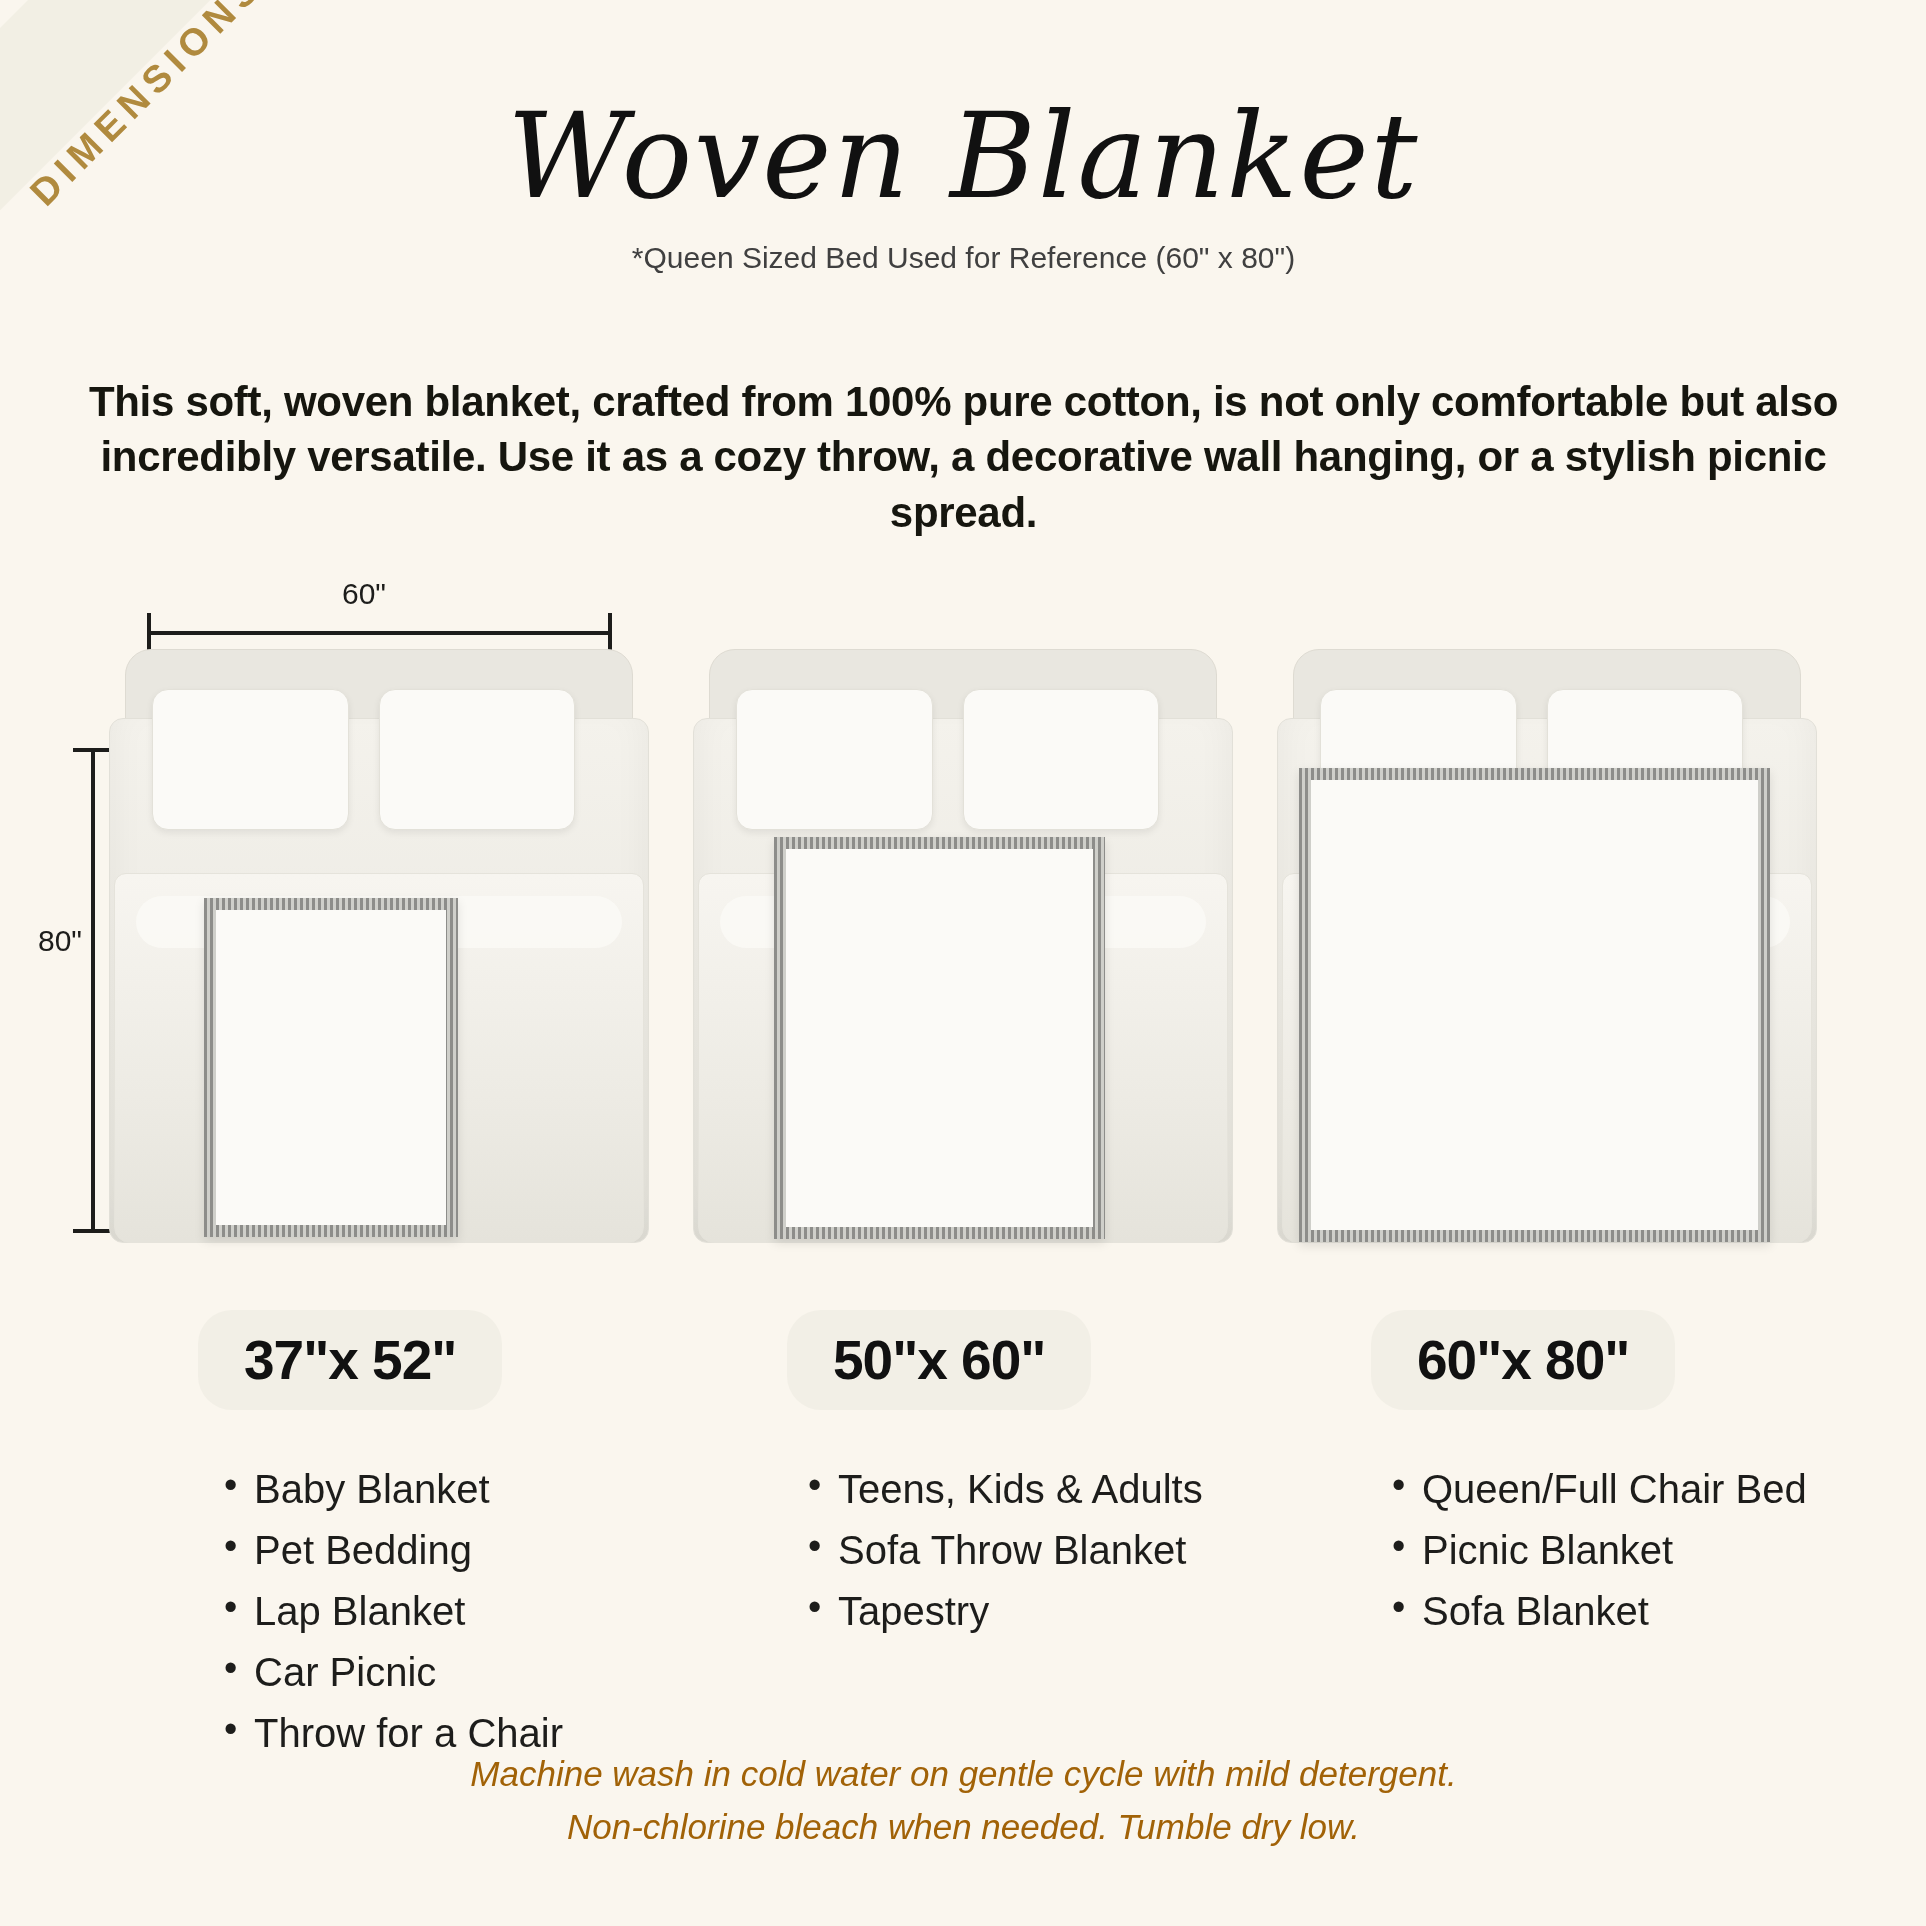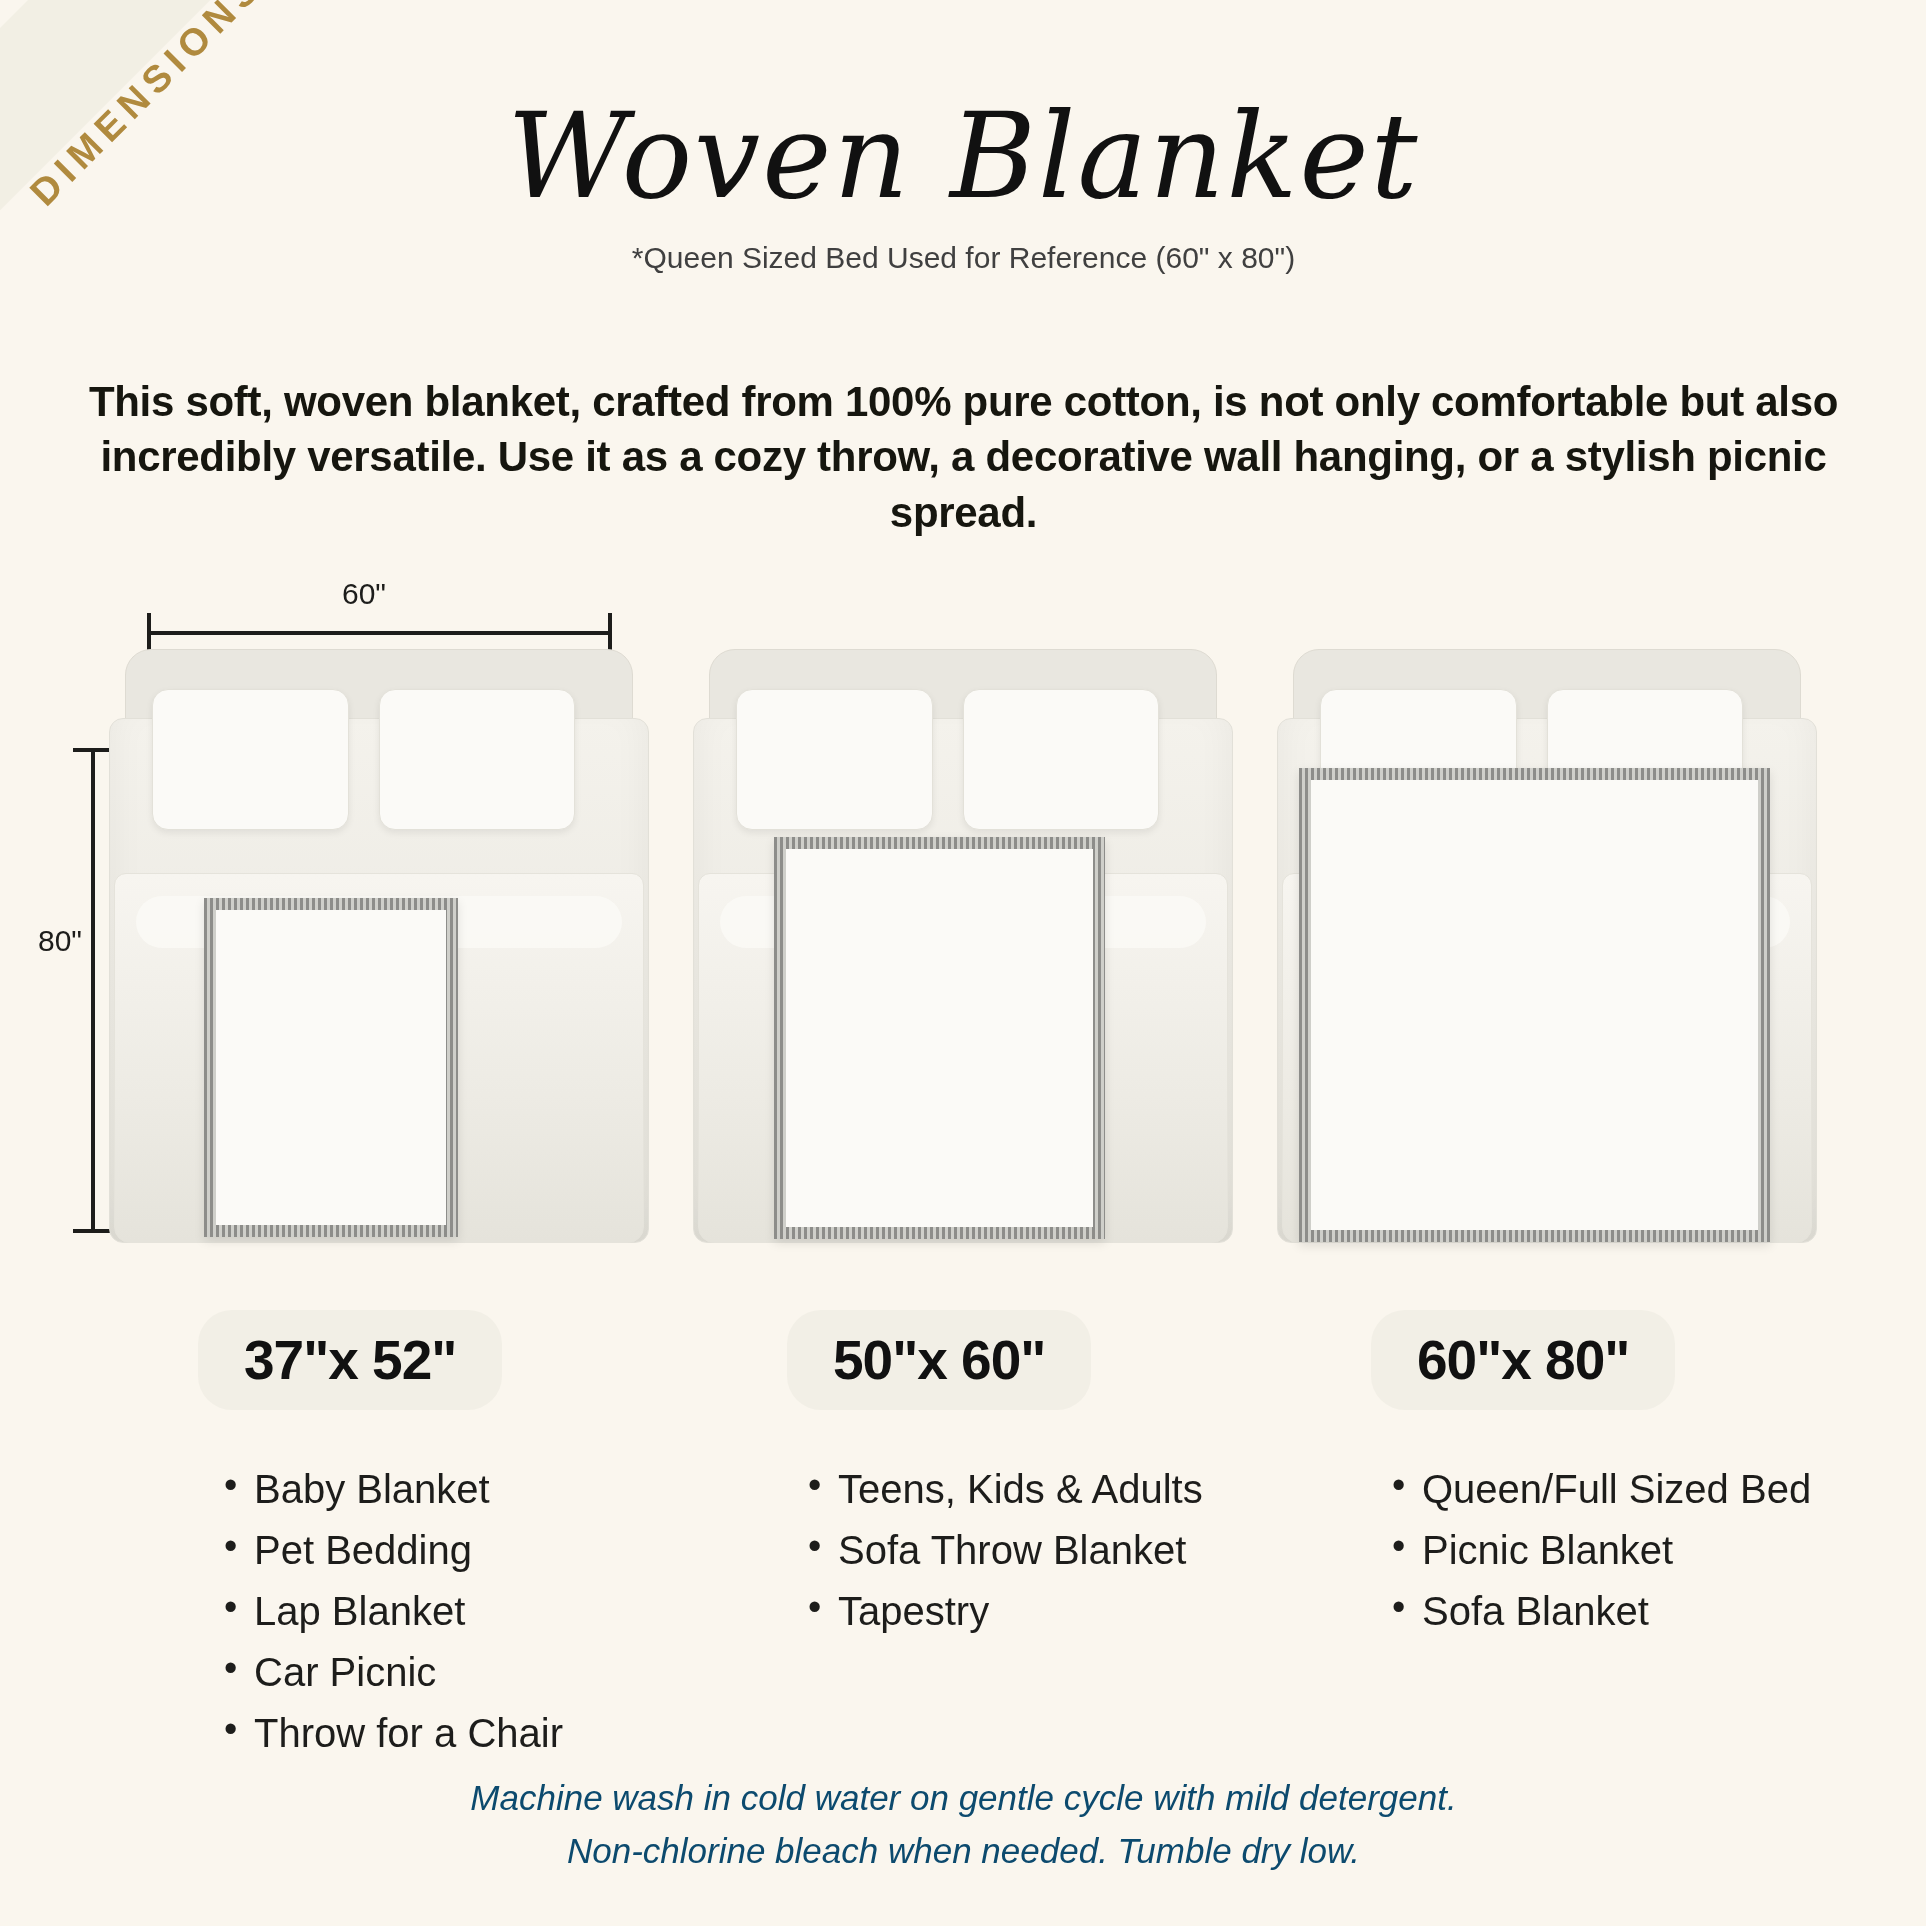--- a/index.html
+++ b/index.html
@@ -183,26 +183,26 @@
   }
   .list-col li:before{
     content:"•";
     position:absolute;left:0;top:-2px;font-size:38px;
   }
 
   
   .care{
     position:absolute;
     left:0;right:0;
-    bottom:50px;
+    bottom:74px;
     text-align:center;
     font-style:italic;
     font-size:35px;
     line-height:1.5;
-    color:#0c4a6e;
+    color:#a16207;
   }
 </style>
 </head>
 <body>
 
 <div class="ribbon-wrap">
   <div class="ribbon-band"></div>
   <div class="ribbon-text">DIMENSIONS</div>
 </div>
 
@@ -279,21 +279,21 @@
   <div class="list-col" style="left:772px;width:515px;">
     <ul>
       <li>Teens, Kids &amp; Adults</li>
       <li>Sofa Throw Blanket</li>
       <li>Tapestry</li>
     </ul>
   </div>
 
   <div class="list-col" style="left:1356px;width:515px;">
     <ul>
-      <li>Queen/Full Sized Bed</li>
+      <li>Queen/Full Chair Bed</li>
       <li>Picnic Blanket</li>
       <li>Sofa Blanket</li>
     </ul>
   </div>
 
 </div>
 
 <div class="care">
   <div>Machine wash in cold water on gentle cycle with mild detergent.</div>
   <div>Non-chlorine bleach when needed. Tumble dry low.</div>

